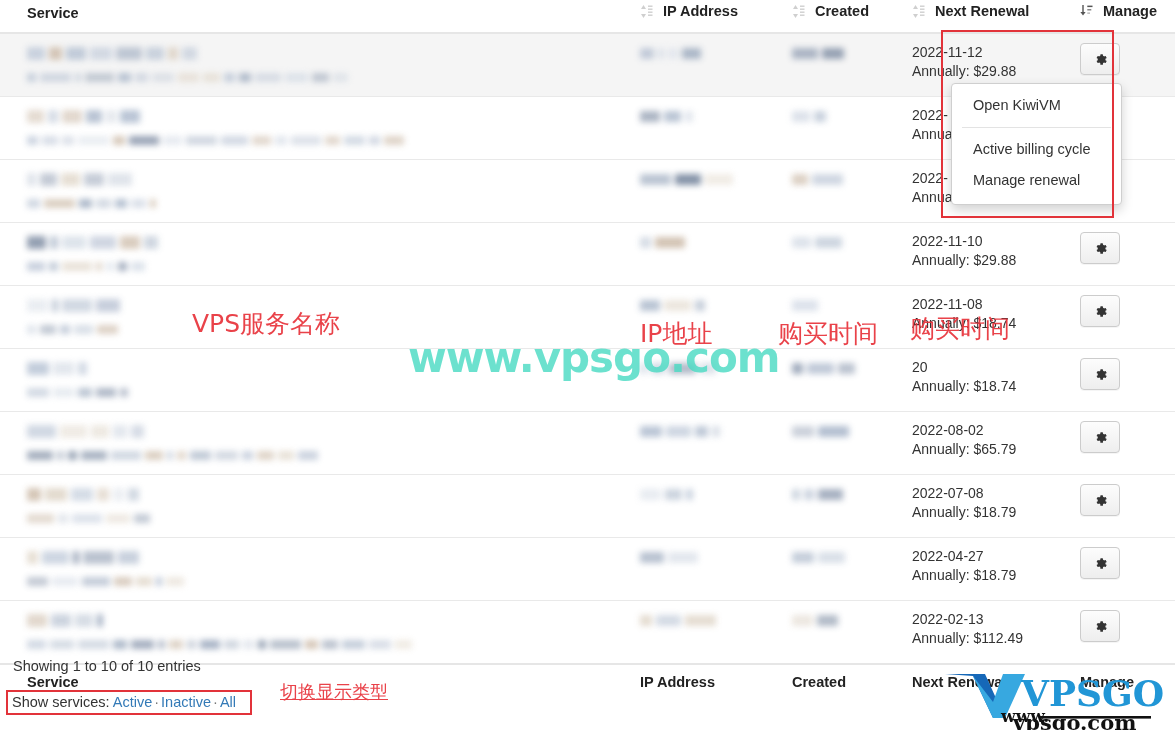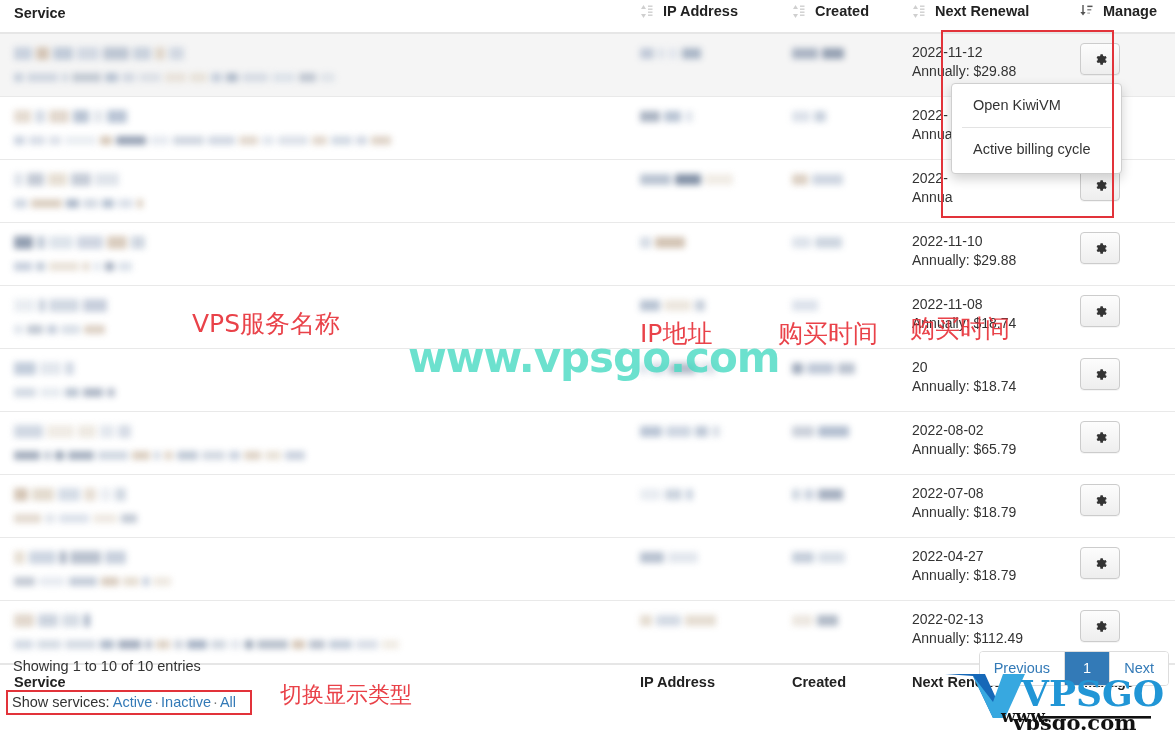--- a/index.html
+++ b/index.html
@@ -47,21 +47,21 @@
     border-top: 1px solid #e9e9e9;
     padding: 9px 0 10px 0;
     vertical-align: top;
     font-size: 14px;
     line-height: 19px;
     color: #333;
   }
   tbody tr.hovered td { background: #f5f5f5; }
   tbody tr.r1 td { border-top: none; }
 
-  .cell-pad-l { padding-left: 14px; }
+  .cell-pad-l { padding-left: 27px; }
 
   
   .blur-line { display: block; filter: blur(3.2px); opacity:.92; white-space:nowrap; overflow:hidden; }
   .blur-line i {
     display:inline-block; height:11px; border-radius:1px;
     margin-right:4px; vertical-align:middle;
   }
   .blur-line.tall i { height: 13px; }
   .blur-line.small i { height: 9px; }
 
@@ -119,21 +119,21 @@
     font-size: 25px;
     font-family: "DejaVu Sans", sans-serif;
     white-space: nowrap;
     z-index: 55;
     opacity: .93;
   }
   #an-vps     { left: 192px; top: 307px; }
   #an-ip      { left: 640px; top: 317px; }
   #an-buy     { left: 778px; top: 317px; }
   #an-renew   { left: 910px; top: 312px; }
-  #an-switch  { left: 280px; top: 680px; font-size: 22px; }
+  #an-switch  { left: 280px; top: 680px; font-size: 18px; text-decoration: underline; }
 
   
   #wm-center {
     position:absolute; left: 408px; top: 333px;
     font-size: 42px; font-weight: bold; letter-spacing:-1px;
     color: #4ddbc4; opacity:.82;
     font-family: "DejaVu Sans", sans-serif;
     z-index: 50; white-space: nowrap;
   }
 
@@ -496,34 +496,30 @@
         <th>Next Renewal</th>
         <th>Manage</th>
       </tr>
     </tfoot>
   </table>
 
   <div class="dropdown">
     <div class="dd-item">Open KiwiVM</div>
     <div class="dd-sep"></div>
     <div class="dd-item">Active billing cycle</div>
+    <div class="dd-item">Manage renewal</div>
   </div>
 
   <div id="info-line">Showing 1 to 10 of 10 entries</div>
 
   <div id="show-services">
     <span>Show services:</span>
     <a>Active</a><span class="dot">·</span><a>Inactive</a><span class="dot">·</span><a>All</a>
   </div>
 
-  <div id="pager">
-    <div class="pg">Previous</div>
-    <div class="pg active">1</div>
-    <div class="pg">Next</div>
-  </div>
 
   <div class="annot-box" id="box-manage"></div>
   <div class="annot-box" id="box-show"></div>
 
   <div class="annot-text" id="an-vps">VPS服务名称</div>
   <div class="annot-text" id="an-ip">IP地址</div>
   <div class="annot-text" id="an-buy">购买时间</div>
   <div class="annot-text" id="an-renew">购买时间</div>
   <div class="annot-text" id="an-switch">切换显示类型</div>
 

